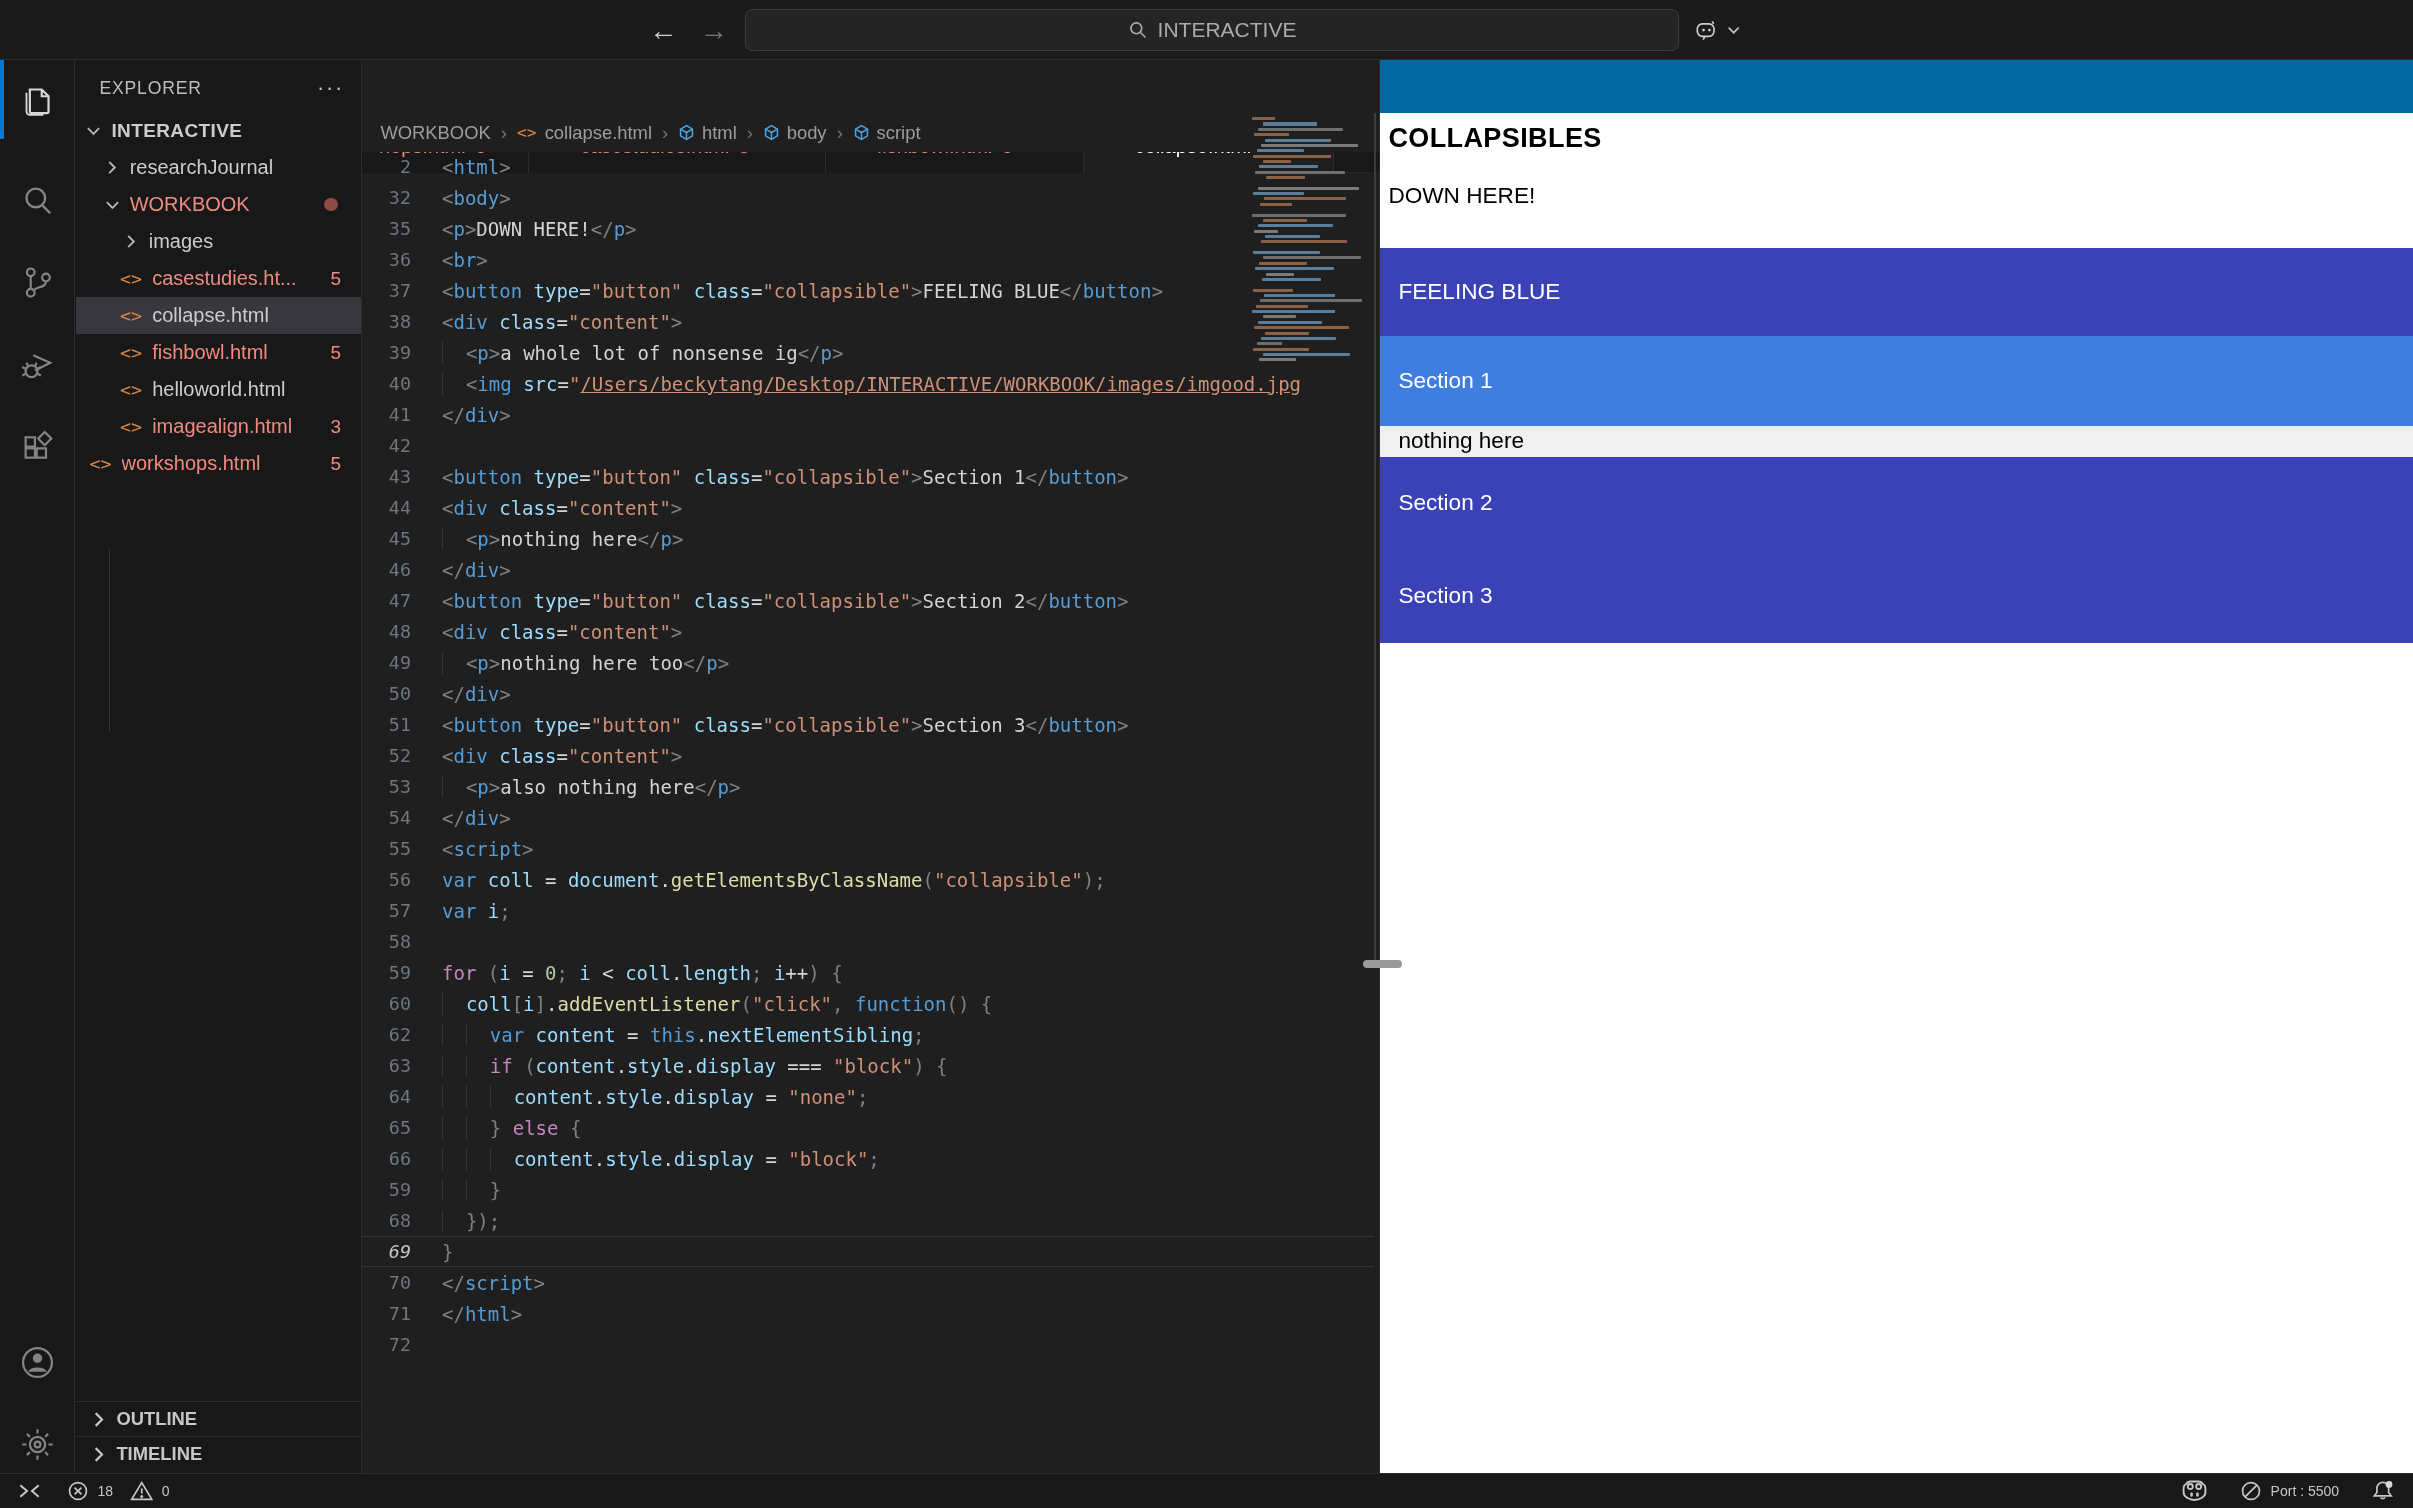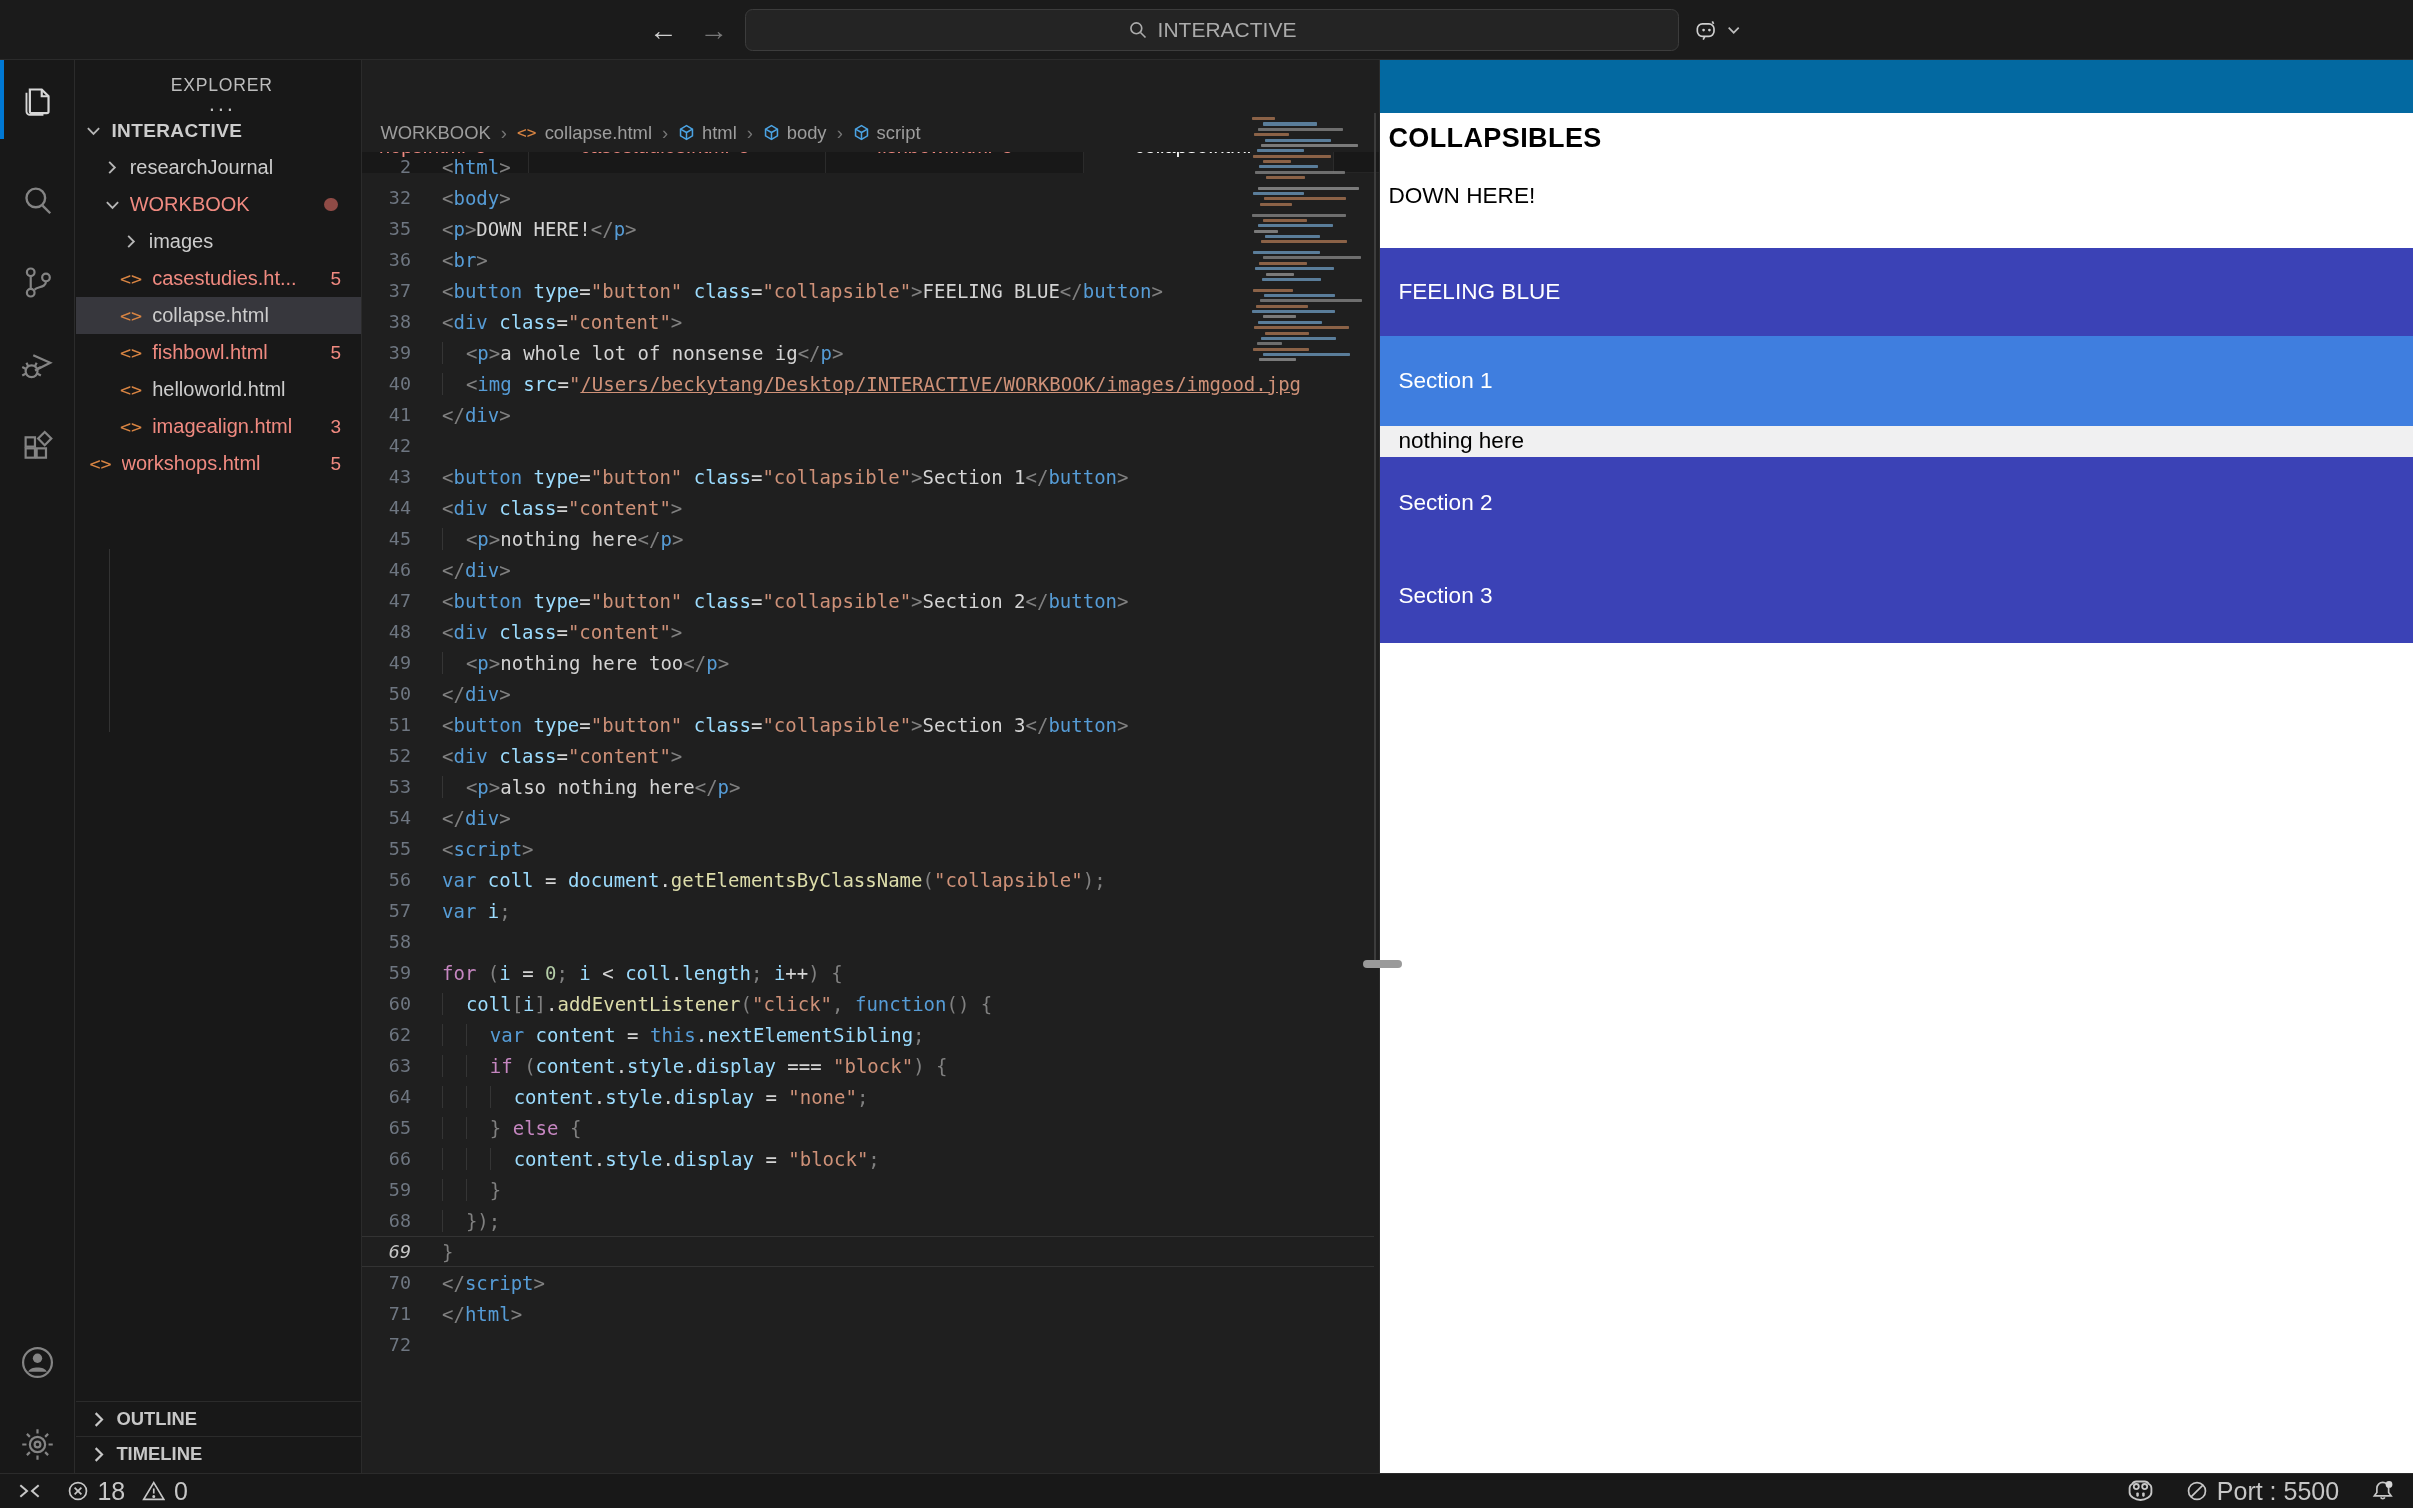--- a/index.html
+++ b/index.html
@@ -21,21 +21,21 @@
   .copilot-btn { position:absolute; left:1694px; top:10px; height:40px; display:flex; align-items:center; gap:8.4px; color:#cfcfcf; }
   
   .activitybar { position:absolute; left:0; top:60px; width:75px; height:1413px;
     background:#181818; border-right:0.8px solid #2b2b2b; }
   .act-item { position:absolute; left:0; width:75px; height:77px; display:flex; align-items:center; justify-content:center; color:#848484; }
   .act-item.active { color:#d7d7d7; }
   .act-indicator { position:absolute; left:0; top:0; width:4.2px; height:79px; background:#0078d4; }
   
   .sidebar { position:absolute; left:76px; top:60px; width:286px; height:1413px; background:#181818; border-right:0.8px solid #2b2b2b; }
   .sb-header { position:absolute; left:23.5px; top:15px; right:17px; display:flex; align-items:center; justify-content:space-between;
-    font-size:17.6px; color:#bdbdbd; letter-spacing:0.8px;flex-direction:column; }
+    font-size:17.6px; color:#bdbdbd; letter-spacing:0.8px; }
   .tree { position:absolute; left:0; top:52px; width:100%; }
   .tree-row { position:relative; height:37px; display:flex; align-items:center; font-size:20px; color:#cccccc; }
   .tree-row.selected { background:#37373d; }
   .tree-row .chev { width:22px; display:flex; justify-content:center; color:#b6b6b6; flex:none; }
   .code-ico { font-family:"DejaVu Sans Mono",monospace; color:#d88442; font-size:18.4px; margin-right:10px; flex:none; }
   .tree-label { white-space:nowrap; overflow:hidden; }
   .tree-badge { margin-left:auto; margin-right:20px; font-size:19px; }
   .mod-dot { margin-left:auto; margin-right:23.5px; width:13.4px; height:13.4px; border-radius:50%; background:#8f4b46; }
   .tree-guide { position:absolute; left:33px; top:489px; width:0.8px; height:183px; background:#333; }
   .sb-section { position:absolute; left:0; width:100%; height:35px; border-top:0.8px solid #2b2b2b;
@@ -76,21 +76,21 @@
   .sash-handle { position:absolute; left:1363px; top:960px; width:39px; height:7.5px; border-radius:4.2px; background:#9a9a9a; z-index:5; }
   .group2 { position:absolute; left:1379px; top:60px; width:1035px; height:1413px; background:#0369a1; border-left:0.8px solid #2b2b2b; }
   .preview { position:absolute; left:0; top:53px; width:1035px; height:1360px; background:#ffffff; color:#000; overflow:hidden; }
   .pv-h2 { font-size:27px; font-weight:bold; padding:10px 0 0 8.4px; letter-spacing:0.4px; }
   .pv-p { font-size:22.6px; padding:28.5px 0 0 8.4px; }
   .pv-stack { margin-top:39px; }
   .pv-btn { width:100%; display:flex; align-items:center; padding-left:18.4px; color:#fff; font-size:22.6px; }
   .pv-content { width:100%; display:flex; align-items:center; padding-left:18.4px; color:#000; font-size:22.6px; }
   
   .statusbar { position:absolute; left:0; top:1473px; width:2413px; height:35px; background:#181818;
-    border-top:0.8px solid #2b2b2b; display:flex; align-items:center; font-size:25px; color:#c7c7c7; }
+    border-top:0.8px solid #2b2b2b; display:flex; align-items:center; font-size:14px; color:#c7c7c7; }
   .sb-left { display:flex; align-items:center; gap:25px; padding-left:17px; }
   .sb-right { margin-left:auto; display:flex; align-items:center; gap:32px; padding-right:18.4px; }
   .sb-item { display:flex; align-items:center; gap:8.4px; }
   svg { display:block; }
 </style>
 </head>
 <body>
 
 <div class="app">
 

